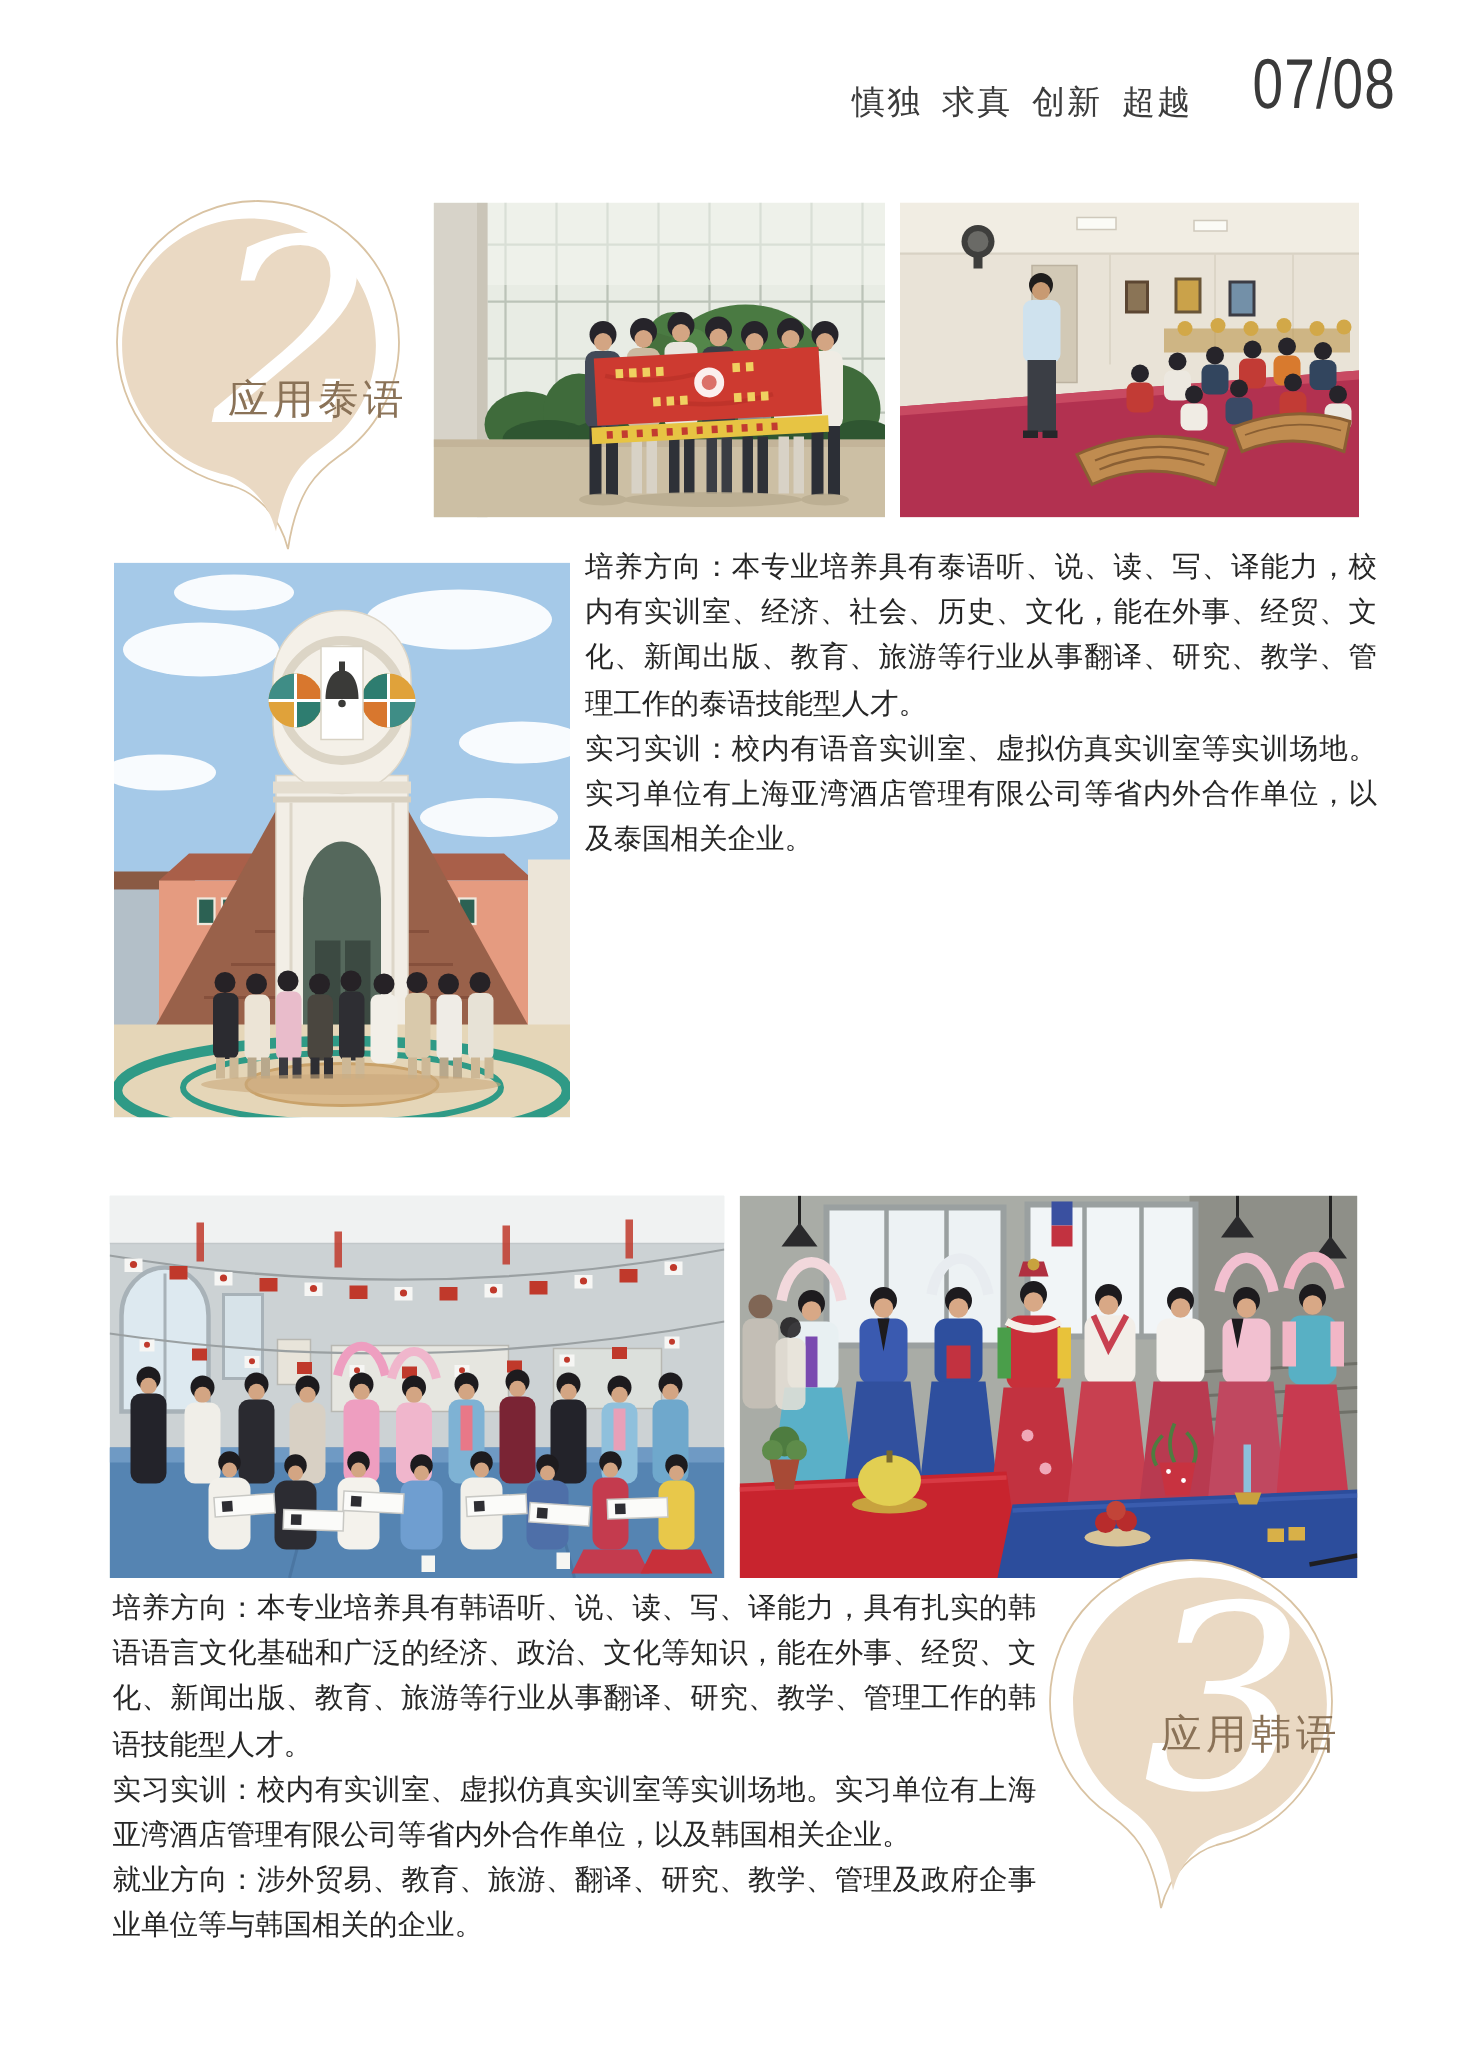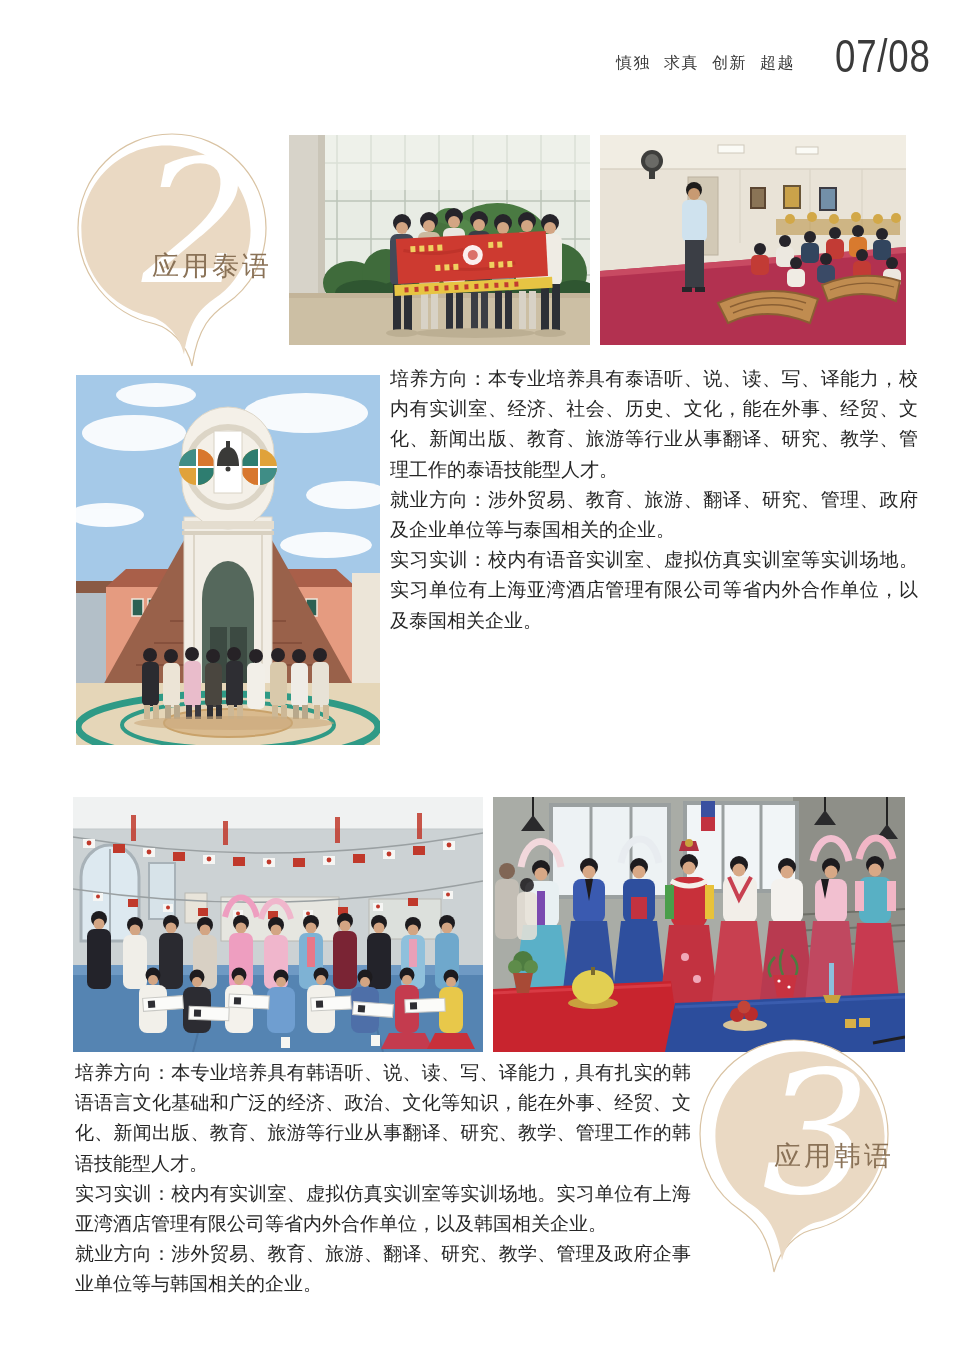--- a/index.html
+++ b/index.html
@@ -1,19 +1,19 @@
 <!DOCTYPE html>
 <html><head>
 <meta charset="utf-8">
 <style>
   html,body{margin:0;padding:0;background:#ffffff;}
   .page{position:relative;width:971px;height:1365px;background:#fff;overflow:hidden;
         font-family:"Liberation Sans",sans-serif;color:#2b2b2b;}
   
-  .motto{position:absolute;top:53px;right:176px;font-size:16px;color:#3c3c3c;letter-spacing:1.5px;}
+  .motto{position:absolute;top:53px;right:176px;font-size:22px;color:#3c3c3c;letter-spacing:1.5px;}
   .motto span{margin-left:13px;}
   .motto span:first-child{margin-left:0;}
   .pagenum{position:absolute;top:28px;right:40px;font-size:47px;color:#3a3a3a;
            font-family:"Liberation Sans",sans-serif;font-weight:500;letter-spacing:1px;
            transform:scaleX(0.78);transform-origin:100% 50%;}
   
   .badge{position:absolute;width:200px;height:238px;}
   .badge svg{position:absolute;left:0;top:0;width:100%;height:100%;}
   .badge-num{position:absolute;left:0;right:0;top:0;text-align:center;color:#ffffff;
              font-family:"DejaVu Serif",serif;font-style:italic;font-size:170px;line-height:186px;
@@ -421,21 +421,20 @@
             <rect x="238" y="330" width="6" height="14" fill="#cdb896"></rect>
             <rect x="247" y="330" width="6" height="14" fill="#cdb896"></rect>
           </g>
         <ellipse cx="158" cy="348" rx="100" ry="7" fill="#caa87c" opacity="0.6"></ellipse>
       </g>
     </svg>
   </div>
 
   <div class="textblock thai-text">
     <p><b>培养方向：</b><span>本专业培养具有泰语听、说、读、写、译能力，校内有实训室、经济、社会、历史、文化，能在外事、经贸、文化、新闻出版、教育、旅游等行业从事翻译、研究、教学、管理工作的泰语技能型人才。</span></p>
-    <p><b>就业方向：</b><span>涉外贸易、教育、旅游、翻译、研究、管理、政府及企业单位等与泰国相关的企业。</span></p>
     <p><b>实习实训：</b><span>校内有语音实训室、虚拟仿真实训室等实训场地。实习单位有上海亚湾酒店管理有限公司等省内外合作单位，以及泰国相关企业。</span></p>
   </div>
 
   <div class="photo photo4">
     <svg viewBox="0 0 410 255" preserveAspectRatio="none">
       <rect width="410" height="255" fill="#ccd2d4"></rect>
       <rect width="410" height="32" fill="#f0f2f2"></rect>
       <line x1="0" y1="32" x2="410" y2="32" stroke="#c2c8ca"></line>
       <g>
         <path d="M8,144 L8,80 A29,32 0 0 1 66,80 L66,144 Z" fill="#dde9f0" stroke="#a8b2b8" stroke-width="3"></path>

